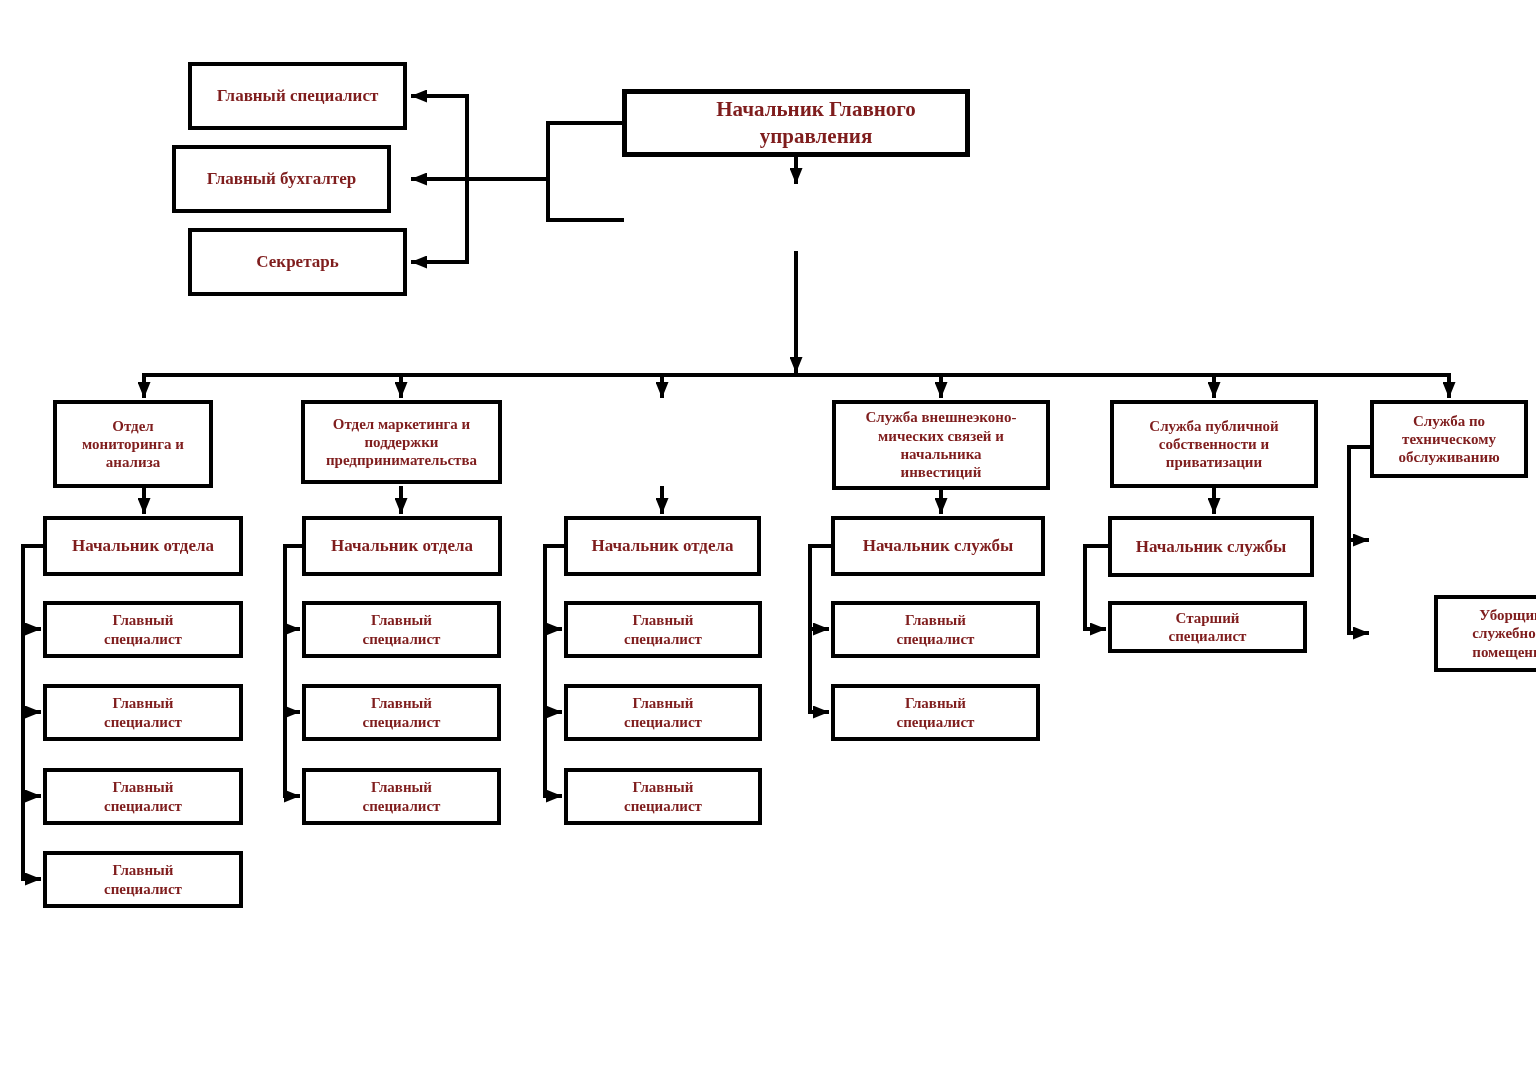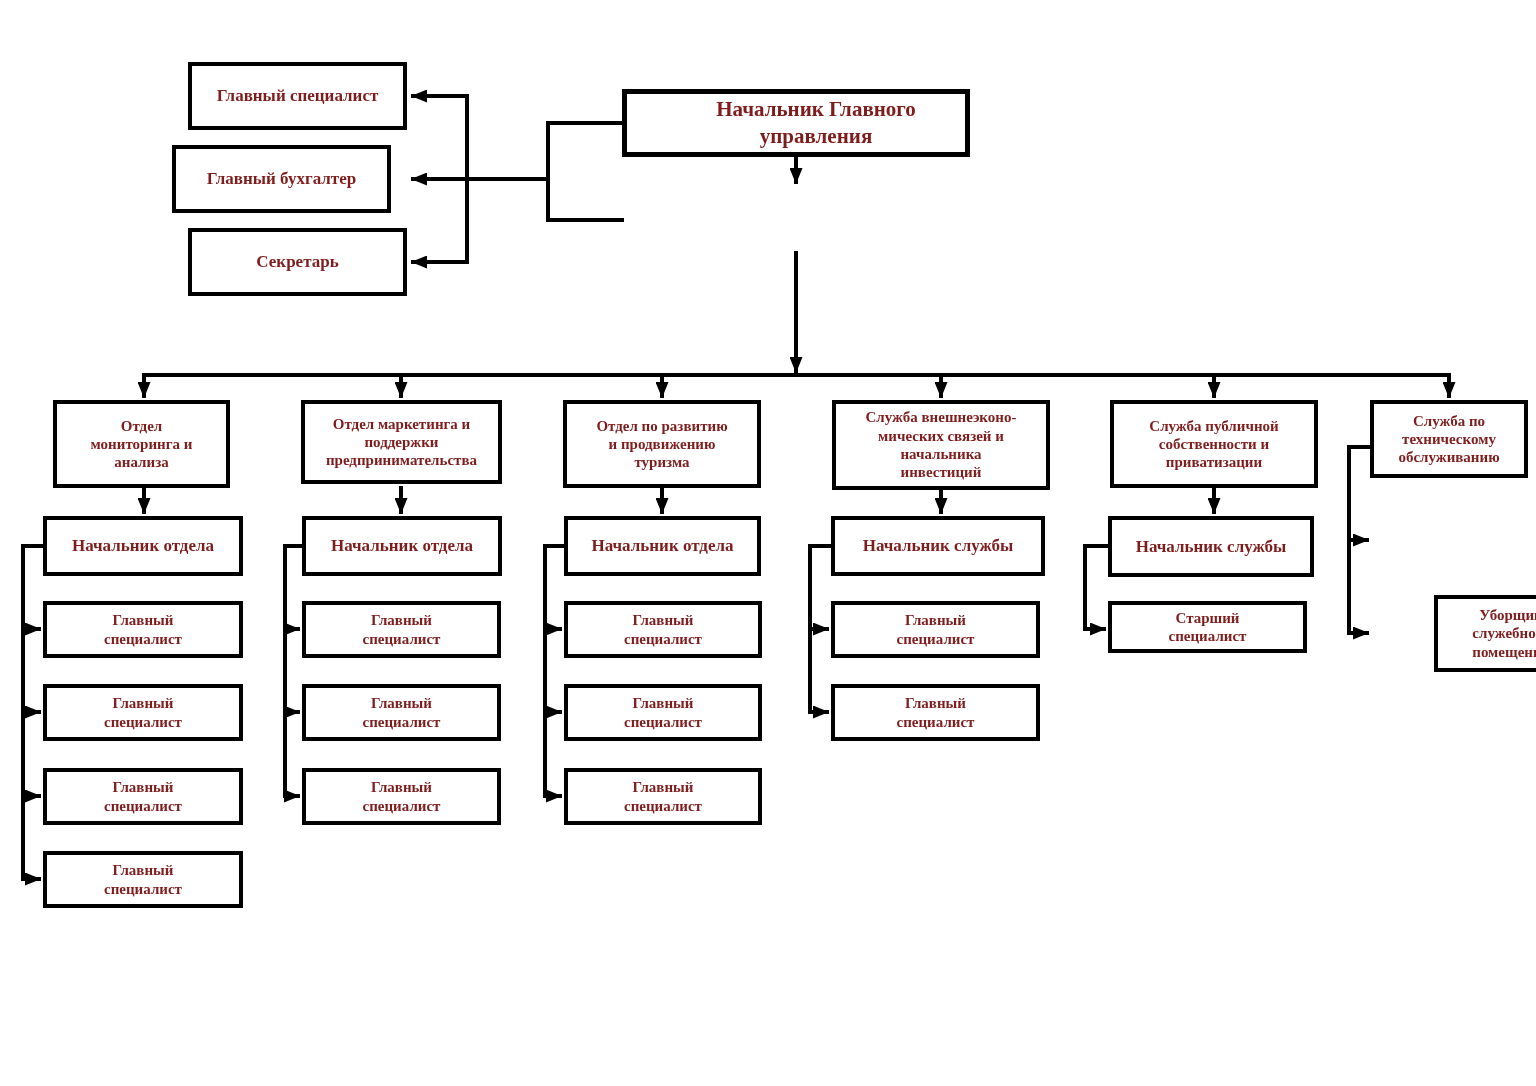--- a/index.html
+++ b/index.html
@@ -94,21 +94,21 @@
       <line x1="1349" y1="633" x2="1367" y2="633" marker-end="url(#ah)"></line>
     </g>
   </svg>
 
   <div class="b thick f19" style="left:622px;top:89px;width:348px;height:68px">Начальник Главного управления</div>
 
   <div class="b f17" style="left:188px;top:62px;width:219px;height:68px">Главный специалист</div>
   <div class="b f17" style="left:172px;top:145px;width:219px;height:68px">Главный бухгалтер</div>
   <div class="b f17" style="left:188px;top:228px;width:219px;height:68px">Секретарь</div>
 
-  <div class="b f15" style="left:53px;top:400px;width:177px;height:88px">Отдел
+  <div class="b f15" style="left:53px;top:400px;width:160px;height:88px">Отдел
 мониторинга и
 анализа</div>
   <div class="b f17" style="left:43px;top:516px;width:200px;height:60px">Начальник отдела</div>
   <div class="b f15" style="left:43px;top:601px;width:200px;height:57px">Главный
 специалист</div>
   <div class="b f15" style="left:43px;top:684px;width:200px;height:57px">Главный
 специалист</div>
   <div class="b f15" style="left:43px;top:768px;width:200px;height:57px">Главный
 специалист</div>
   <div class="b f15" style="left:43px;top:851px;width:200px;height:57px">Главный
@@ -118,23 +118,20 @@
 поддержки
 предпринимательства</div>
   <div class="b f17" style="left:302px;top:516px;width:200px;height:60px">Начальник отдела</div>
   <div class="b f15" style="left:302px;top:601px;width:199px;height:57px">Главный
 специалист</div>
   <div class="b f15" style="left:302px;top:684px;width:199px;height:57px">Главный
 специалист</div>
   <div class="b f15" style="left:302px;top:768px;width:199px;height:57px">Главный
 специалист</div>
 
-  <div class="b f15" style="left:563px;top:400px;width:198px;height:88px">Отдел по развитию
-и продвижению
-туризма</div>
   <div class="b f17" style="left:564px;top:516px;width:197px;height:60px">Начальник отдела</div>
   <div class="b f15" style="left:564px;top:601px;width:198px;height:57px">Главный
 специалист</div>
   <div class="b f15" style="left:564px;top:684px;width:198px;height:57px">Главный
 специалист</div>
   <div class="b f15" style="left:564px;top:768px;width:198px;height:57px">Главный
 специалист</div>
 
   <div class="b f15" style="left:832px;top:400px;width:218px;height:90px">Служба внешнеэконо-
 мических связей и

